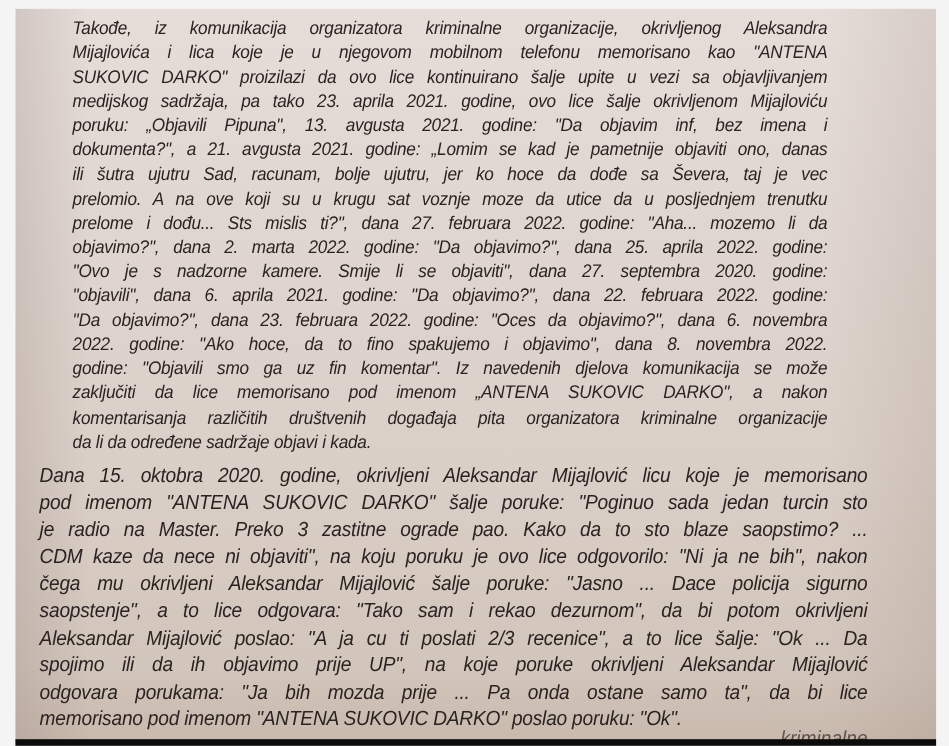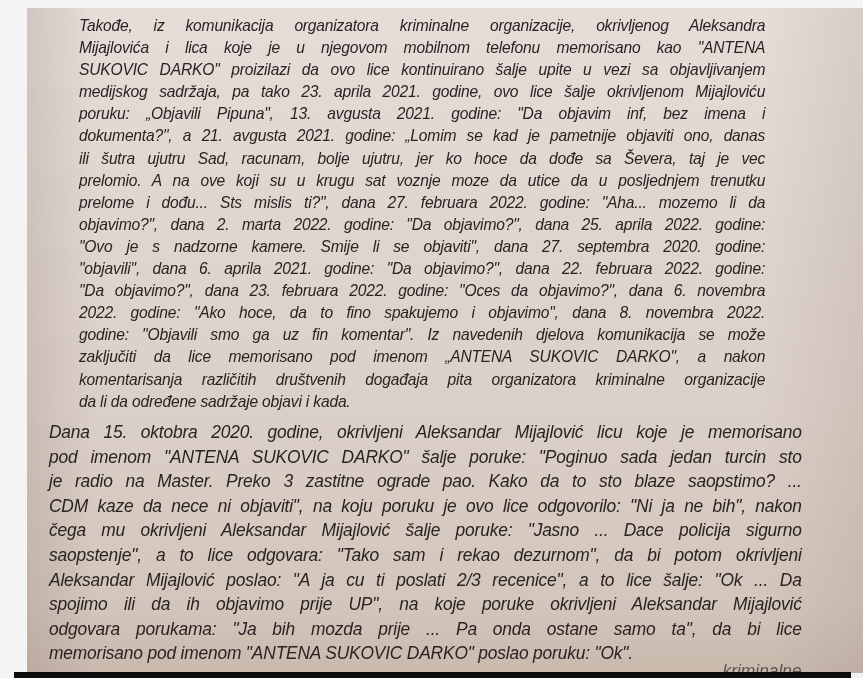--- a/index.html
+++ b/index.html
@@ -6,21 +6,20 @@
   body {
     width:863px; height:678px; overflow:hidden;
     background:#f4f4f4;
     position:relative;
     font-family:"Liberation Sans", sans-serif;
   }
   .photo {
     position:absolute; left:14px; top:8px; width:837px; height:665px;
     background: linear-gradient(180deg, #e6ddd8 0%, #e0d6d0 30%, #dbd0c8 60%, #d2c5bb 90%, #c9b9ad 100%);
     overflow:hidden;
-    margin-left:13px;
   }
   .photo::before {
     content:""; position:absolute; inset:0;
     background: linear-gradient(90deg, rgba(120,100,95,0.18) 0%, rgba(255,255,255,0) 8%, rgba(255,255,255,0) 88%, rgba(130,110,100,0.15) 100%);
     pointer-events:none;
   }
   .bottom-bar {
     position:absolute; left:14px; top:672px; width:837px; height:6px; background:#0c0c0c;
   }
   .para {

